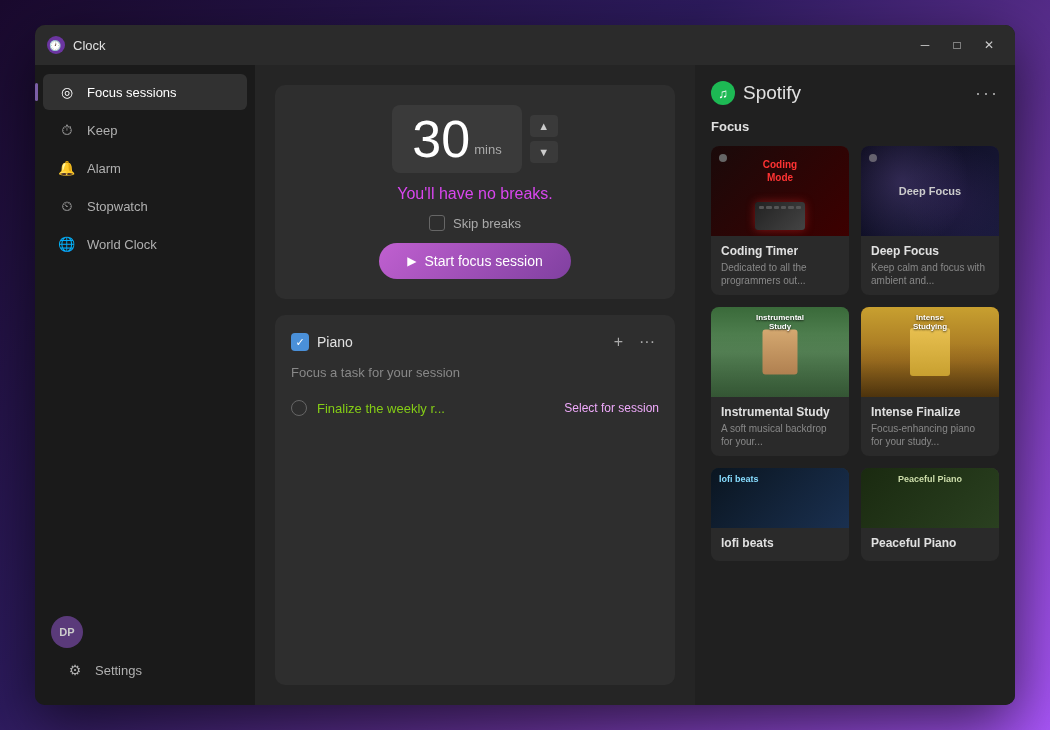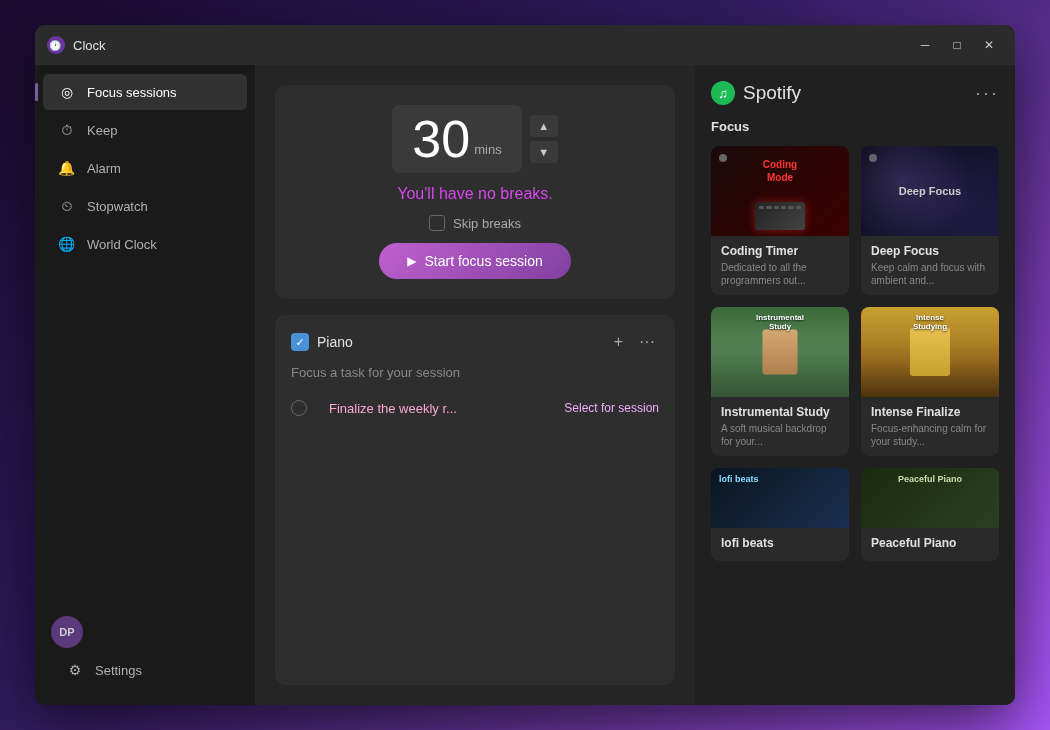--- a/index.html
+++ b/index.html
@@ -291,24 +291,23 @@
     }
     .task-radio {
       width: 16px;
       height: 16px;
       border: 1.5px solid #666;
       border-radius: 50%;
       flex-shrink: 0;
       cursor: pointer;
     }
     .task-name {
-      color: #f9a8d4;
+      color: #84cc16;
       font-size: 13px;
       flex: 1;
-      margin-left: 12px;
     }
     .select-session-btn {
       background: none;
       border: none;
       color: #f0abfc;
       font-size: 12px;
       cursor: pointer;
     }
     .right-panel {
       width: 320px;
@@ -643,21 +642,21 @@
               <div style="position:absolute; inset:0; background:linear-gradient(180deg, #c8a030 0%, #a07020 60%, #604010 100%);">
                 <div style="position:absolute; bottom:0; width:100%; height:60%; background:linear-gradient(180deg, transparent, rgba(0,0,0,0.2));">
                 </div>
                 <div style="position:absolute; top:50%; left:50%; transform:translate(-50%,-50%); width:40px; height:48px; background:linear-gradient(180deg, #e8c050, #c8a030); border-radius:3px;">
                 </div>
               </div>
               <div style="position:absolute; top:6px; left:50%; transform:translateX(-50%); color:white; font-size:8px; font-weight:bold; text-align:center; white-space:nowrap; text-shadow:0 1px 2px rgba(0,0,0,0.8);">Intense<br>Studying</div>
             </div>
             <div class="playlist-info">
               <div class="playlist-name">Intense Finalize</div>
-              <div class="playlist-desc">Focus-enhancing calm for your study...</div>
+              <div class="playlist-desc">Focus-enhancing piano for your study...</div>
             </div>
           </div>
 
           <div class="playlist-card">
             <div class="playlist-thumb playlist-thumb-lofi" style="position:relative; overflow:hidden; height:60px;">
               <div class="playlist-dot green"></div>
               <div style="position:absolute; inset:0; background:linear-gradient(135deg, #0a1520, #1a3050);">
               </div>
               <div style="position:absolute; top:6px; left:8px; color:#88ddff; font-size:9px; font-weight:bold;">lofi beats</div>
             </div>

